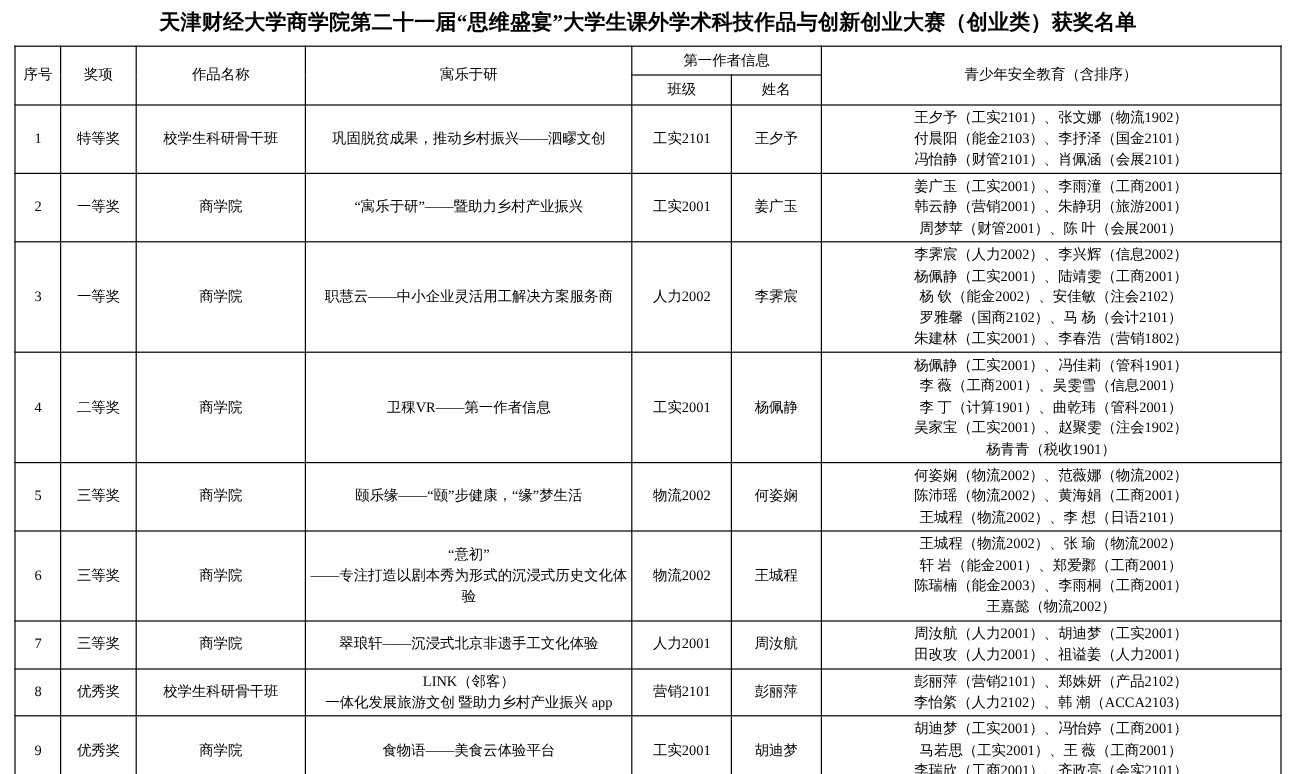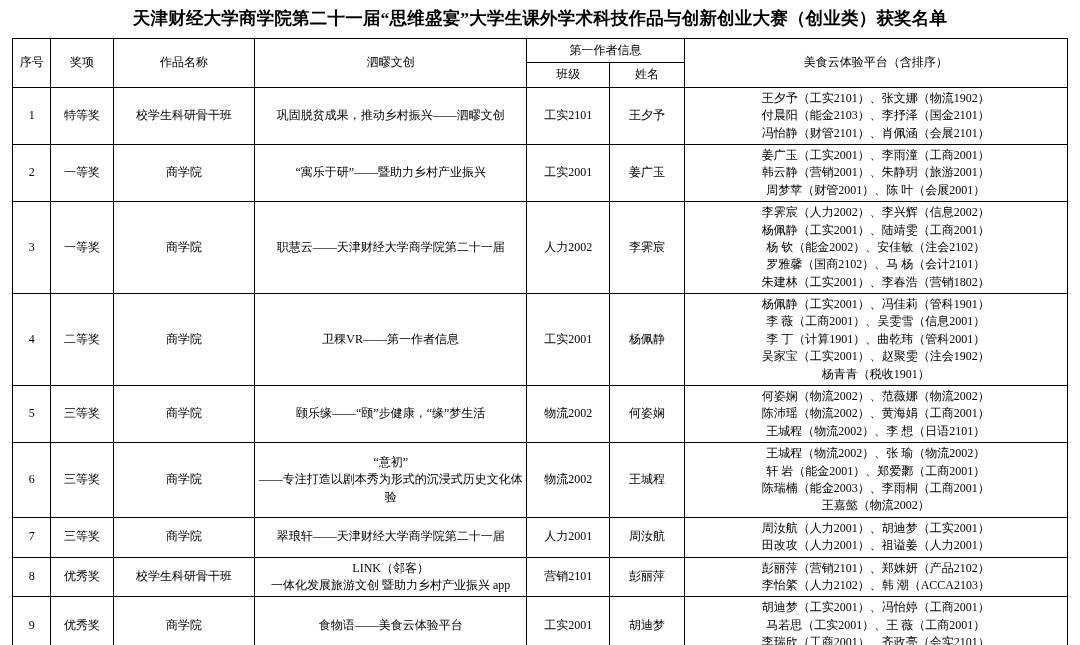--- a/index.html
+++ b/index.html
@@ -92,23 +92,23 @@
       <col class="col-work">
       <col class="col-class">
       <col class="col-name">
       <col class="col-all">
     </colgroup>
     <thead>
       <tr>
         <th rowspan="2">序号</th>
         <th rowspan="2">奖项</th>
         <th rowspan="2">作品名称</th>
-        <th rowspan="2">泗疁文创</th>
+        <th rowspan="2">寓乐于研</th>
         <th colspan="2" class="hdr-group-top">第一作者信息</th>
-        <th rowspan="2">美食云体验平台（含排序）</th>
+        <th rowspan="2">青少年安全教育（含排序）</th>
       </tr>
       <tr>
         <th>班级</th>
         <th>姓名</th>
       </tr>
     </thead>
     <tbody>
       <tr>
         <td>1</td>
         <td>特等奖</td>
@@ -128,21 +128,21 @@
         <td>工实2001</td>
         <td>姜广玉</td>
         <td class="authors">姜广玉（工实2001）、李雨潼（工商2001）
 韩云静（营销2001）、朱静玥（旅游2001）
 周梦苹（财管2001）、陈  叶（会展2001）</td>
       </tr>
       <tr>
         <td>3</td>
         <td>一等奖</td>
         <td>商学院</td>
-        <td class="work">职慧云——天津财经大学商学院第二十一届</td>
+        <td class="work">职慧云——中小企业灵活用工解决方案服务商</td>
         <td>人力2002</td>
         <td>李霁宸</td>
         <td class="authors">李霁宸（人力2002）、李兴辉（信息2002）
 杨佩静（工实2001）、陆靖雯（工商2001）
 杨  钦（能金2002）、安佳敏（注会2102）
 罗雅馨（国商2102）、马  杨（会计2101）
 朱建林（工实2001）、李春浩（营销1802）</td>
       </tr>
       <tr>
         <td>4</td>
@@ -178,21 +178,21 @@
         <td>王城程</td>
         <td class="authors">王城程（物流2002）、张  瑜（物流2002）
 轩  岩（能金2001）、郑爱鄹（工商2001）
 陈瑞楠（能金2003）、李雨桐（工商2001）
 王嘉懿（物流2002）</td>
       </tr>
       <tr>
         <td>7</td>
         <td>三等奖</td>
         <td>商学院</td>
-        <td class="work">翠琅轩——天津财经大学商学院第二十一届</td>
+        <td class="work">翠琅轩——沉浸式北京非遗手工文化体验</td>
         <td>人力2001</td>
         <td>周汝航</td>
         <td class="authors">周汝航（人力2001）、胡迪梦（工实2001）
 田改攻（人力2001）、祖谥姜（人力2001）</td>
       </tr>
       <tr>
         <td>8</td>
         <td>优秀奖</td>
         <td>校学生科研骨干班</td>
         <td class="work tiny">LINK（邻客）

